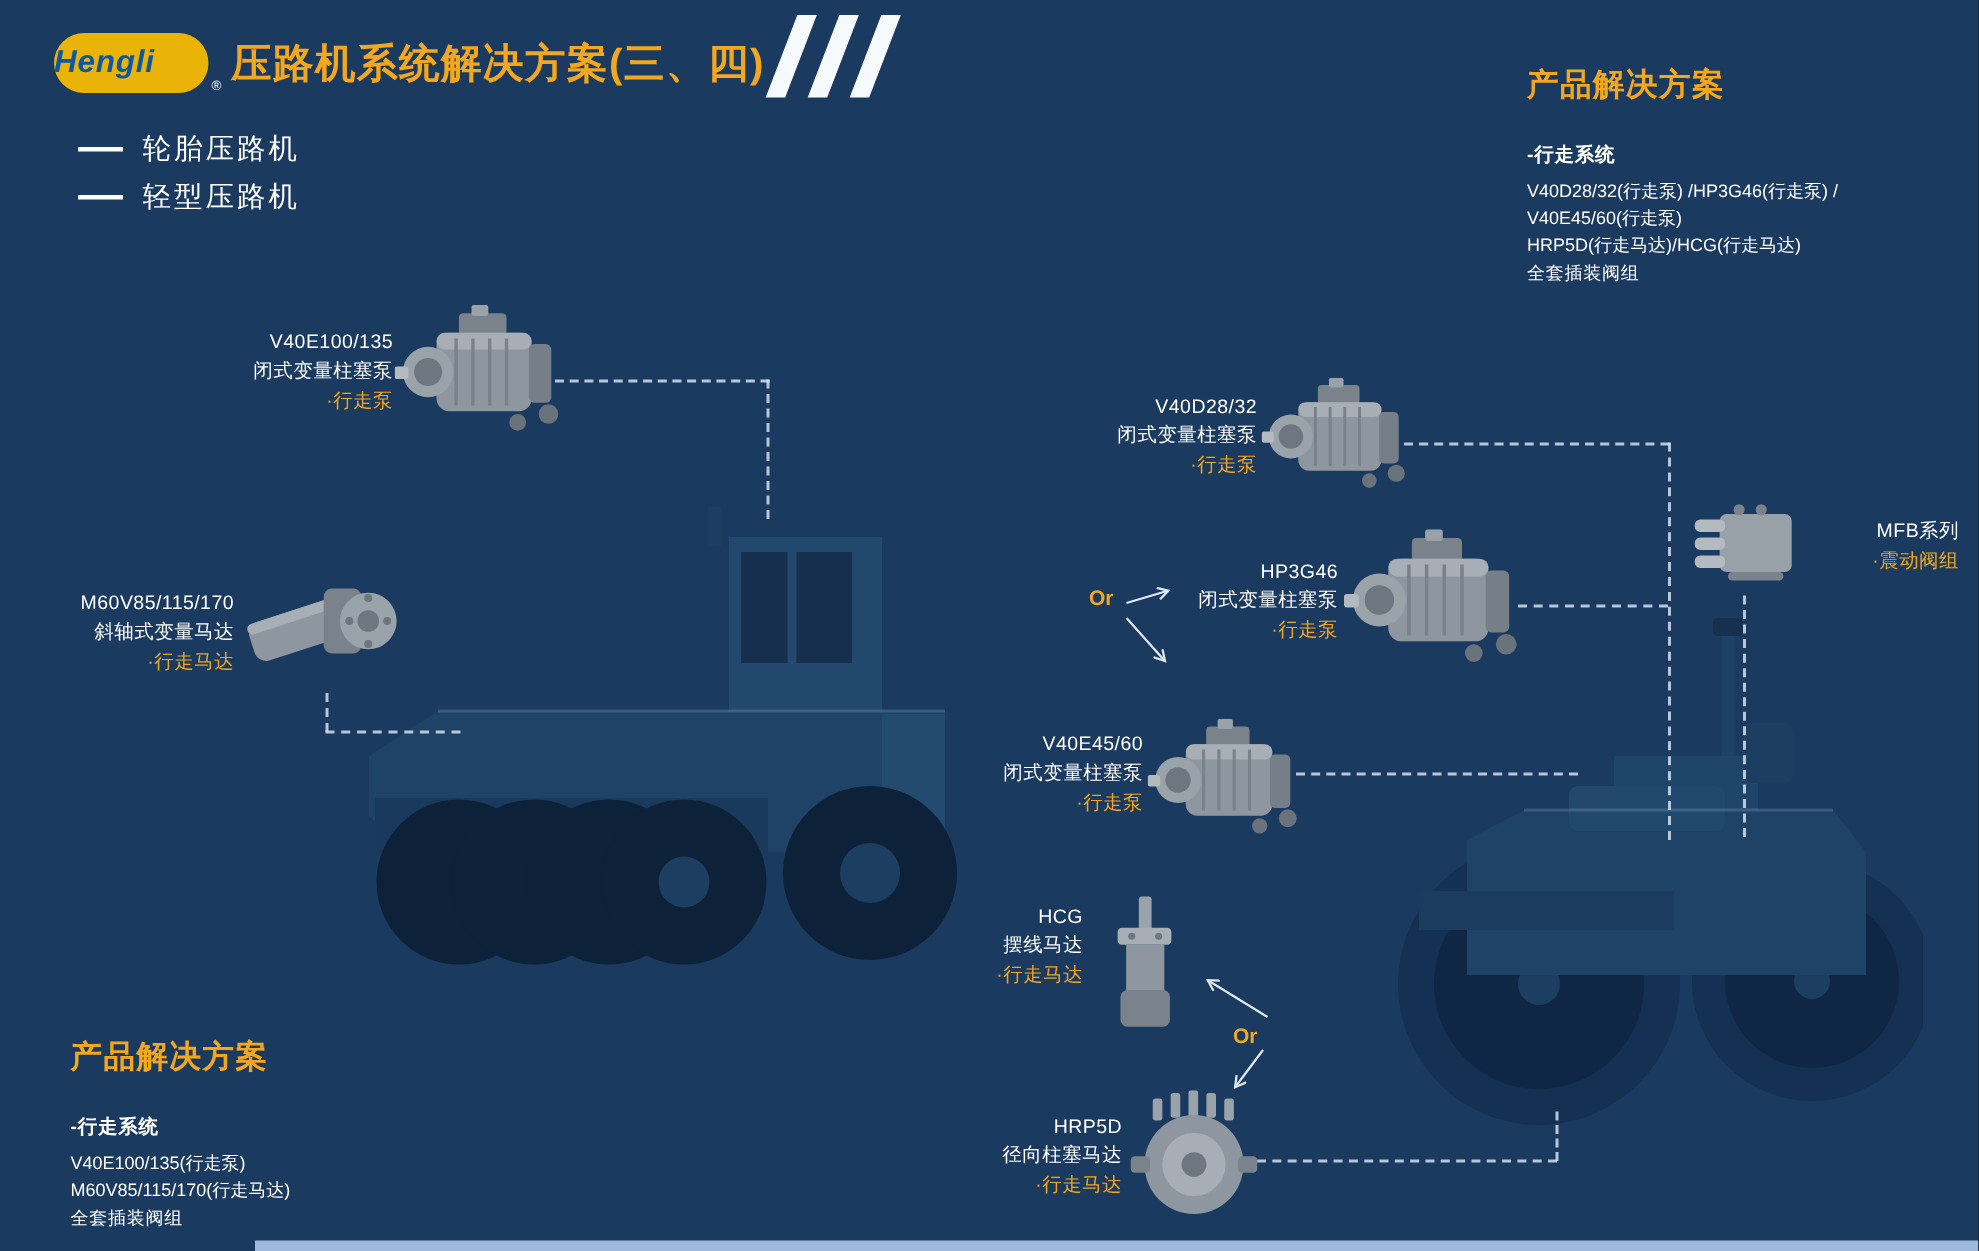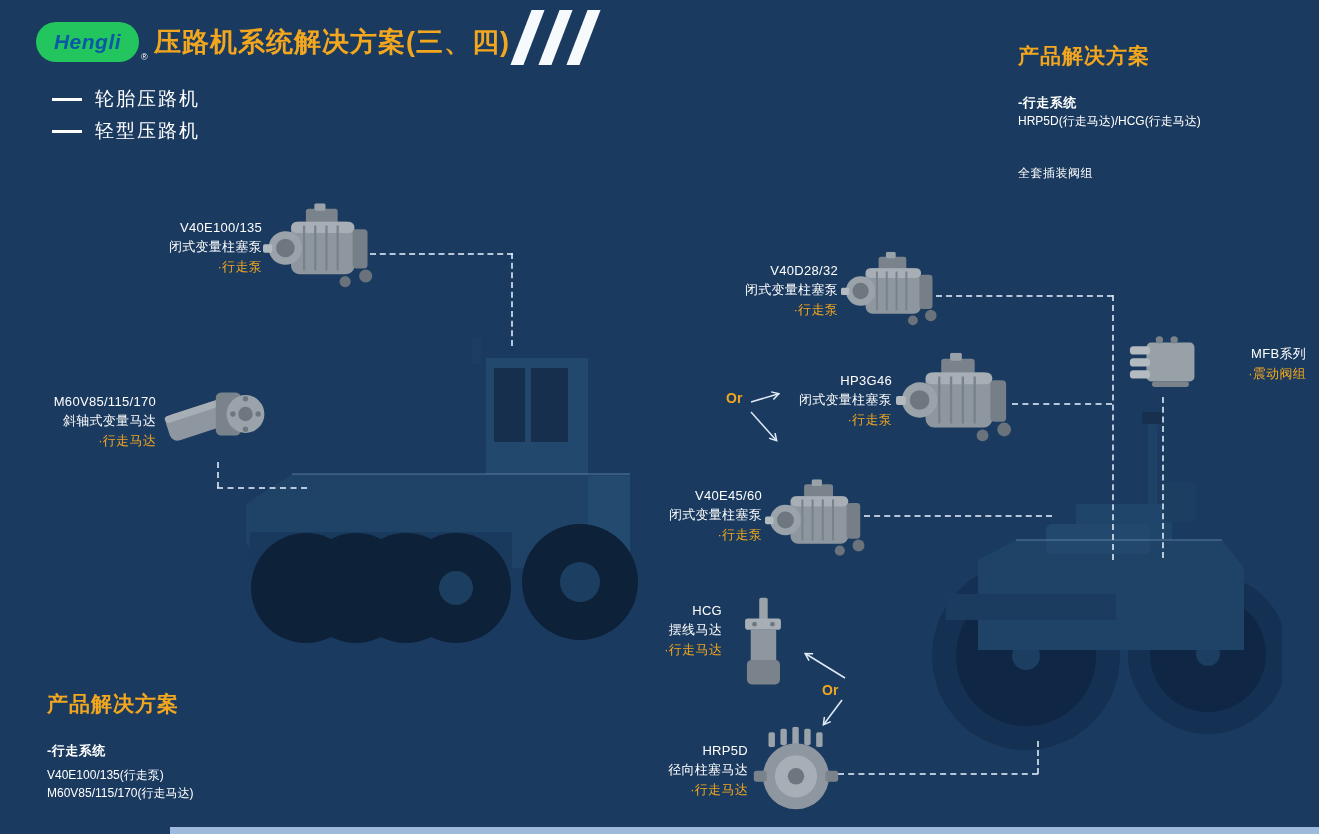--- a/index.html
+++ b/index.html
@@ -7,39 +7,39 @@
     --yellow:#F2A71E;
     --white:#FFFFFF;
   }
   *{margin:0;padding:0;box-sizing:border-box}
   html,body{background:#0c1724}
   body{font-family:"Liberation Sans","DejaVu Sans",sans-serif;}
   #stage{position:relative;width:1319px;height:834px;background:var(--bg);overflow:hidden}
   .abs{position:absolute}
 
   
-  .logo{left:36px;top:22px;width:103px;height:40px;background:#22c55e;border-radius:20px;
-        display:flex;align-items:center;justify-content:center}
+  .logo{left:36px;top:22px;width:103px;height:40px;background:#eab308;border-radius:20px;
+        display:flex;align-items:center;}
   .logo span{color:#0A58A6;font-size:21px;font-weight:700;font-style:italic;letter-spacing:.5px}
   .logo-reg{left:141px;top:52px;color:#fff;font-size:9px}
   .page-title{left:154px;top:24px;color:var(--yellow);font-size:27px;font-weight:700;letter-spacing:1px}
   .stripes{left:521px;top:10px;display:flex;gap:15px}
   .stripes i{display:block;width:13px;height:55px;background:#F7FAFD;transform:skewX(-21deg)}
 
   
   .mtype{color:#fff;font-size:19px;display:flex;align-items:center;gap:13px;letter-spacing:2px}
   .mtype .dash{width:30px;height:3px;background:#fff}
 
   
   .section{color:#fff}
   .sec-title{color:var(--yellow);font-size:21px;font-weight:700;letter-spacing:1px}
   .sec-system{font-size:13px;font-weight:700;margin-top:24px;letter-spacing:.5px}
   .sec-line{font-size:12px;line-height:18px}
   .sec-line.first{margin-top:6px}
-  .sec-footer{font-size:12px;margin-top:35px;letter-spacing:.5px}
+  .sec-footer{font-size:12px;margin-top:2px;letter-spacing:.5px}
 
   
   .product-label{color:#fff;font-size:13px;line-height:19px;text-align:right;letter-spacing:.3px}
   .product-label.left{text-align:right}
   .p-tag{color:var(--yellow);font-weight:400;margin-top:1px}
 
   
   .dash-h{border-top:2px dashed rgba(222,234,246,.8)}
   .dash-v{border-left:2px dashed rgba(222,234,246,.8)}
   .or-label{color:var(--yellow);font-weight:700;font-size:14px}
@@ -139,20 +139,22 @@
     <span>轮胎压路机</span>
   </div>
   <div class="abs mtype" style="left:52px;top:118px">
     <span class="dash"></span>
     <span>轻型压路机</span>
   </div>
 
   <div class="abs section" style="left:1018px;top:42px;width:280px">
     <div class="sec-title">产品解决方案</div>
     <div class="sec-system">-行走系统</div>
+    <div class="sec-line first">V40D28/32(行走泵) /HP3G46(行走泵) /</div>
+    <div class="sec-line">V40E45/60(行走泵)</div>
     <div class="sec-line">HRP5D(行走马达)/HCG(行走马达)</div>
     <div class="sec-footer">全套插装阀组</div>
   </div>
 
   <div class="abs section" style="left:47px;top:690px;width:280px">
     <div class="sec-title">产品解决方案</div>
     <div class="sec-system">-行走系统</div>
     <div class="sec-line first">V40E100/135(行走泵)</div>
     <div class="sec-line">M60V85/115/170(行走马达)</div>
     <div class="sec-footer">全套插装阀组</div>

